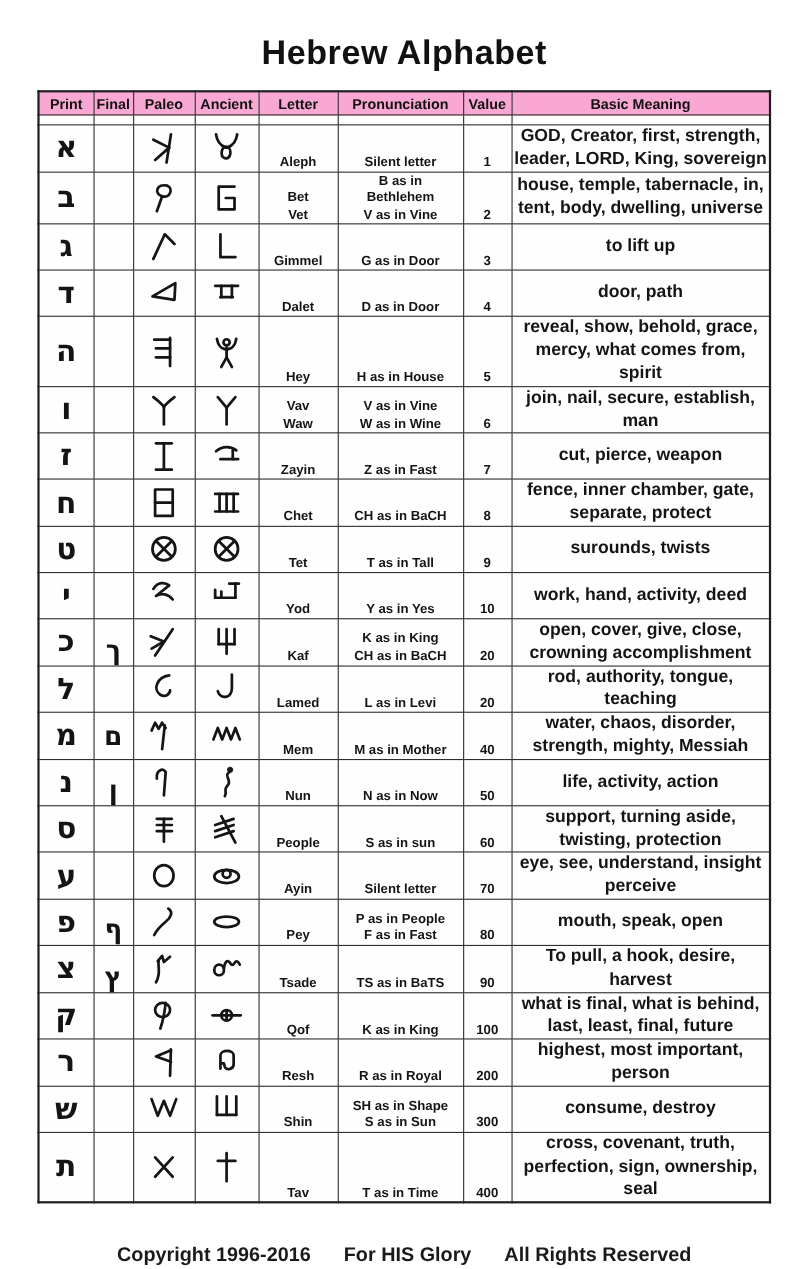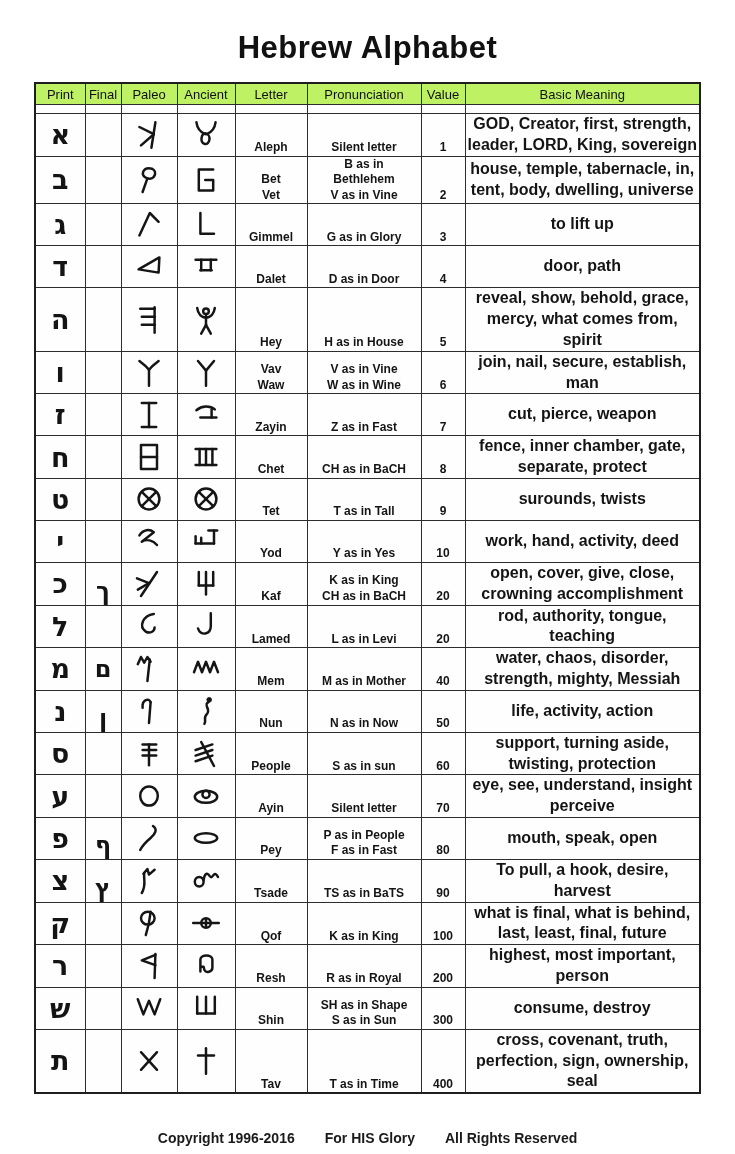--- a/index.html
+++ b/index.html
@@ -27,25 +27,25 @@
     background:#fefefe;
   }
   table.alpha td, table.alpha th{
     border:1px solid #2d2d2d;
     padding:0;
     overflow:visible;
   }
   table.alpha{border:2px solid #1e1e1e;}
   th{
     font-size:13px;
-    font-weight:400;
+    font-weight:700;
     height:20px;
     text-align:center;
     color:#111;
-    background:#bef264;
+    background:#f9a8d4;
   }
   tr.spacer td{height:8px;}
   col.c-print{width:50px;}
   col.c-final{width:36px;}
   col.c-paleo{width:56px;}
   col.c-ancient{width:58px;}
   col.c-letter{width:72px;}
   col.c-pron{width:114px;}
   col.c-value{width:44px;}
   col.c-meaning{width:235px;}
@@ -69,21 +69,21 @@
     text-align:center;vertical-align:middle;
     font-size:16px;font-weight:700;
     line-height:1.3;
     padding:3px 10px;
     color:#141414;
   }
   tbody tr.row{height:42px;}
   .footer{
     margin-top:36px;
     display:flex;justify-content:center;gap:30px;
-    font-size:14px;font-weight:700;color:#1a1a1a;
+    font-size:18px;font-weight:700;color:#1a1a1a;
   }
 </style>
 </head>
 <body>
 
 <div class="page">
 
   <div class="title">Hebrew Alphabet</div>
 
   <table class="alpha">
@@ -182,21 +182,21 @@
           </td>
           <td class="glyph">
             <svg viewBox="0 0 40 40" width="32" height="32">
               <path d="M13 5 L13 31 L30 31" fill="none" stroke="#151515" stroke-width="3.1" stroke-linecap="round" stroke-linejoin="round"></path>
             </svg>
           </td>
           <td class="letter">
             <div>Gimmel</div>
           </td>
           <td class="pron">
-            <div>G as in Glory</div>
+            <div>G as in Door</div>
           </td>
           <td class="value">3</td>
           <td class="meaning">to lift up</td>
         </tr>
         <tr class="row">
           <td class="print">ד</td>
           <td class="final"></td>
           <td class="glyph">
             <svg viewBox="0 0 40 40" width="32" height="32">
               <path d="M33 8 L7 23 L32 27 Z" fill="none" stroke="#151515" stroke-width="3.1" stroke-linecap="round" stroke-linejoin="round"></path>

